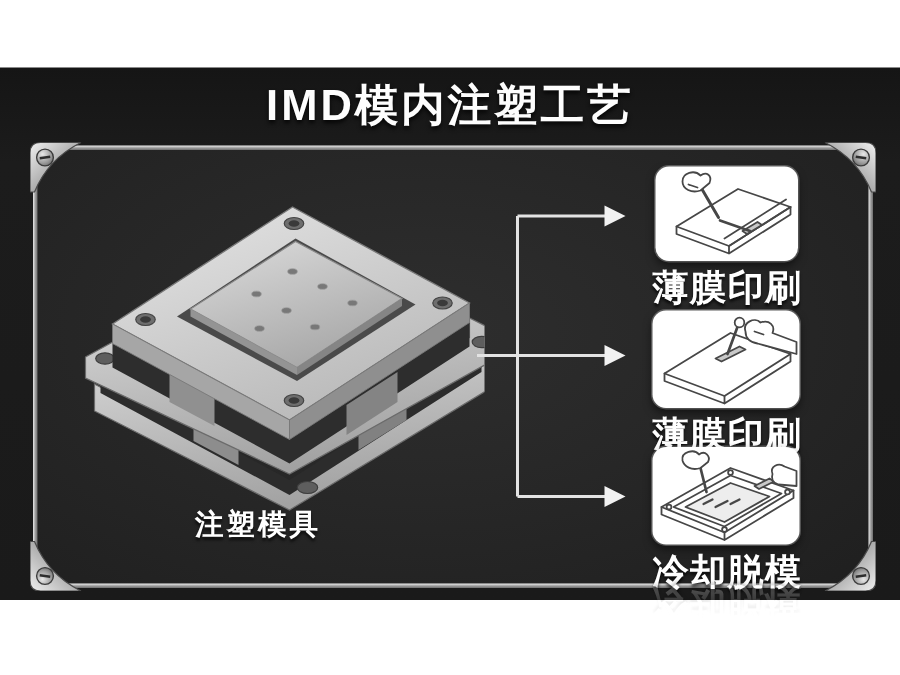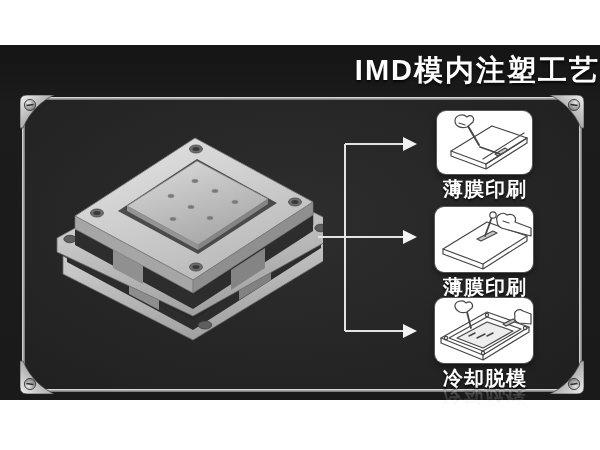--- a/index.html
+++ b/index.html
@@ -10,35 +10,35 @@
          background:linear-gradient(180deg,#151515 0%,#1c1c1c 18%,#1a1a1a 100%);}
   
   #inner{position:absolute;left:24px;top:54px;width:558px;height:291px;
          background:radial-gradient(ellipse at 46% 42%,#2e2e2e 0%,#262626 55%,#1f1f1f 100%);}
   
   .frame-line{position:absolute;border-radius:2px;}
   .fl-h{height:3px;background:linear-gradient(180deg,#f2f2f2,#9b9b9b 55%,#6f6f6f);}
   .fl-v{width:3px;background:linear-gradient(90deg,#e9e9e9,#9b9b9b 55%,#6f6f6f);}
   .corner{position:absolute;width:36px;height:36px;}
   
-  #title{position:absolute;left:0;top:6px;width:100%;text-align:right;
+  #title{position:absolute;left:0;top:6px;width:100%;text-align:center;
          color:#fdfdfd;font-size:29px;font-weight:bold;letter-spacing:2px;
          text-shadow:0 2px 3px rgba(0,0,0,.8);}
   
   #mold-svg{position:absolute;left:33px;top:83px;}
   #mold-label{position:absolute;left:92px;top:292px;width:160px;text-align:center;
          color:#fff;font-size:19px;font-weight:bold;letter-spacing:2px;
          text-shadow:0 2px 2px rgba(0,0,0,.7);}
   
   #connectors{position:absolute;left:0;top:0;width:600px;height:355px;pointer-events:none;}
   
   .card{position:absolute;background:#fff;border-radius:9px;
         box-shadow:0 0 0 1px rgba(255,255,255,.25),0 3px 6px rgba(0,0,0,.5);}
   .card svg{display:block;}
-  .step-label{position:absolute;width:120px;text-align:center;color:#fff;font-size:20px;
+  .step-label{position:absolute;width:120px;text-align:center;color:#fff;font-size:24px;
         font-weight:bold;letter-spacing:1px;text-shadow:0 2px 2px rgba(0,0,0,.7);}
   .step-label.reflect{transform:scaleY(-1);opacity:.28;
         -webkit-mask-image:linear-gradient(0deg,#000 10%,transparent 85%);
         mask-image:linear-gradient(0deg,#000 10%,transparent 85%);}
   .lineart{stroke:#474747;fill:#ffffff;stroke-width:1.2;stroke-linejoin:round;stroke-linecap:round;}
   .lineart .nf{fill:none;}
   .lineart .dk{fill:#c9c9c9;}
 </style>
 </head>
 <body>
@@ -144,20 +144,21 @@
         <ellipse cx="262" cy="74" rx="6.5" ry="4" fill="#6e6e6e" stroke="#444" stroke-width=".8"></ellipse>
         <ellipse cx="262" cy="74" rx="3.6" ry="2.1" fill="#3a3a3a"></ellipse>
         <ellipse cx="64" cy="85" rx="6.5" ry="4" fill="#6e6e6e" stroke="#444" stroke-width=".8"></ellipse>
         <ellipse cx="64" cy="85" rx="3.6" ry="2.1" fill="#3a3a3a"></ellipse>
         <ellipse cx="163" cy="139" rx="6.5" ry="4" fill="#6e6e6e" stroke="#444" stroke-width=".8"></ellipse>
         <ellipse cx="163" cy="139" rx="3.6" ry="2.1" fill="#3a3a3a"></ellipse>
       </g>
 
       <ellipse cx="172" cy="197" rx="6.8" ry="4" fill="#5e5e5e" stroke="#3e3e3e" stroke-width=".8"></ellipse>
     </svg>
+    <div id="mold-label">注塑模具</div>
 
     <svg id="connectors" viewBox="0 0 600 355">
       <g stroke="#e3e3e3" stroke-width="2" fill="none">
         <path d="M318,192 L404,192"></path>
         <path d="M345,99 L345,286"></path>
         <path d="M345,99 L404,99"></path>
         <path d="M345,286 L404,286"></path>
       </g>
       <g fill="#f2f2f2">
         <polygon points="403,92 417,99 403,106"></polygon>

